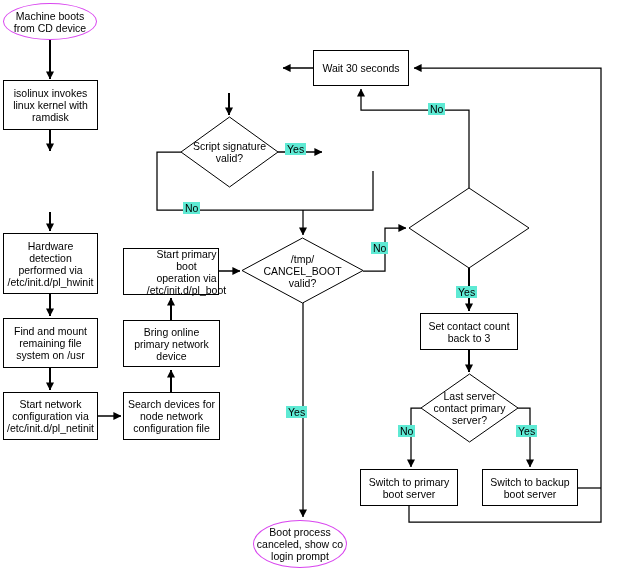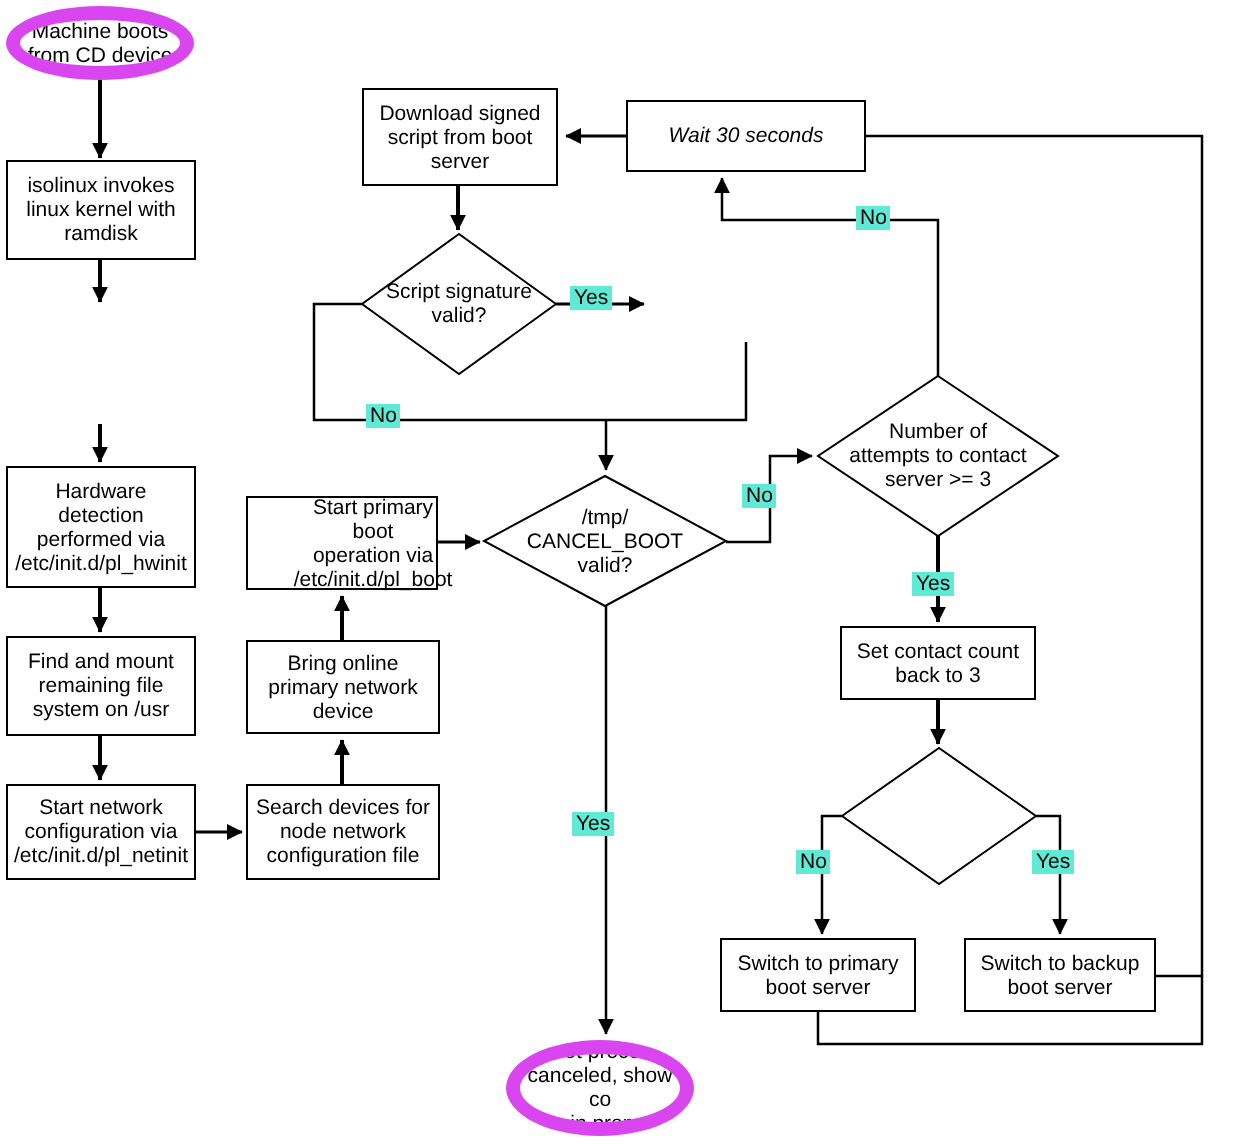--- a/index.html
+++ b/index.html
@@ -18,21 +18,21 @@
     position: absolute;
     display: flex;
     align-items: center;
     justify-content: center;
     text-align: center;
     font-size: 10.5px;
     line-height: 12px;
     white-space: pre-line;
   }
   .process   { background: #ffffff; border: 1px solid #000000; }
-  .terminator{ background: #ffffff; border: 7px solid #d946ef; border-radius: 50%; overflow: hidden; }
+  .terminator{ background: #ffffff; border: 1px solid #d946ef; border-radius: 50%; overflow: hidden; }
   .decision-label { background: transparent; pointer-events: none; }
   .elabel {
     position: absolute;
     font-size: 10.5px;
     line-height: 12px;
     background: #5eead4;
     padding: 0 2px;
   }
 </style>
 </head>
@@ -99,39 +99,36 @@
 /etc/init.d/pl_netinit</div>
   <div class="node process" style="left:123px; top:320px; width:97px; height:47px;">Bring online
 primary network
 device</div>
   <div class="node process" style="left:123px; top:392px; width:97px; height:48px;">Search devices for
 node network
 configuration file</div>
   <div class="node process" style="left:123px; top:248px; width:96px; height:47px;padding-left:31px;">Start primary boot
 operation via
 /etc/init.d/pl_boot</div>
-  <div class="node process" style="left:181px; top:44px; width:98px; height:49px;">Download signed
-script from boot
-server</div>
-  <div class="node process" style="left:313px; top:50px; width:120px; height:36px;font-style:italic;">Wait 30 seconds</div>
+  <div class="node process" style="left:313px; top:50px; width:96px; height:36px;">Wait 30 seconds</div>
   <div class="node process" style="left:420px; top:313px; width:98px; height:37px;">Set contact count
 back to 3</div>
   <div class="node process" style="left:360px; top:469px; width:98px; height:37px;">Switch to primary
 boot server</div>
   <div class="node process" style="left:482px; top:469px; width:96px; height:37px;">Switch to backup
 boot server</div>
 
   <div class="node decision-label" style="left:169px; top:122px; width:121px; height:60px;">Script signature
 valid?</div>
   <div class="node decision-label" style="left:242px; top:240px; width:121px; height:61px;">/tmp/
 CANCEL_BOOT
 valid?</div>
-  <div class="node decision-label" style="left:409px; top:193px; width:120px; height:70px;">Number of
-attempts to contact
-server &gt;= 3</div>
+  <div class="node decision-label" style="left:420px; top:378px; width:99px; height:60px;">Last server
+contact primary
+server?</div>
 
   <div class="elabel" style="left:285px; top:143px;">Yes</div>
   <div class="elabel" style="left:183px; top:202px;">No</div>
   <div class="elabel" style="left:371px; top:242px;">No</div>
   <div class="elabel" style="left:286px; top:406px;">Yes</div>
   <div class="elabel" style="left:428px; top:103px;">No</div>
   <div class="elabel" style="left:456px; top:286px;">Yes</div>
   <div class="elabel" style="left:398px; top:425px;">No</div>
   <div class="elabel" style="left:516px; top:425px;">Yes</div>
 

